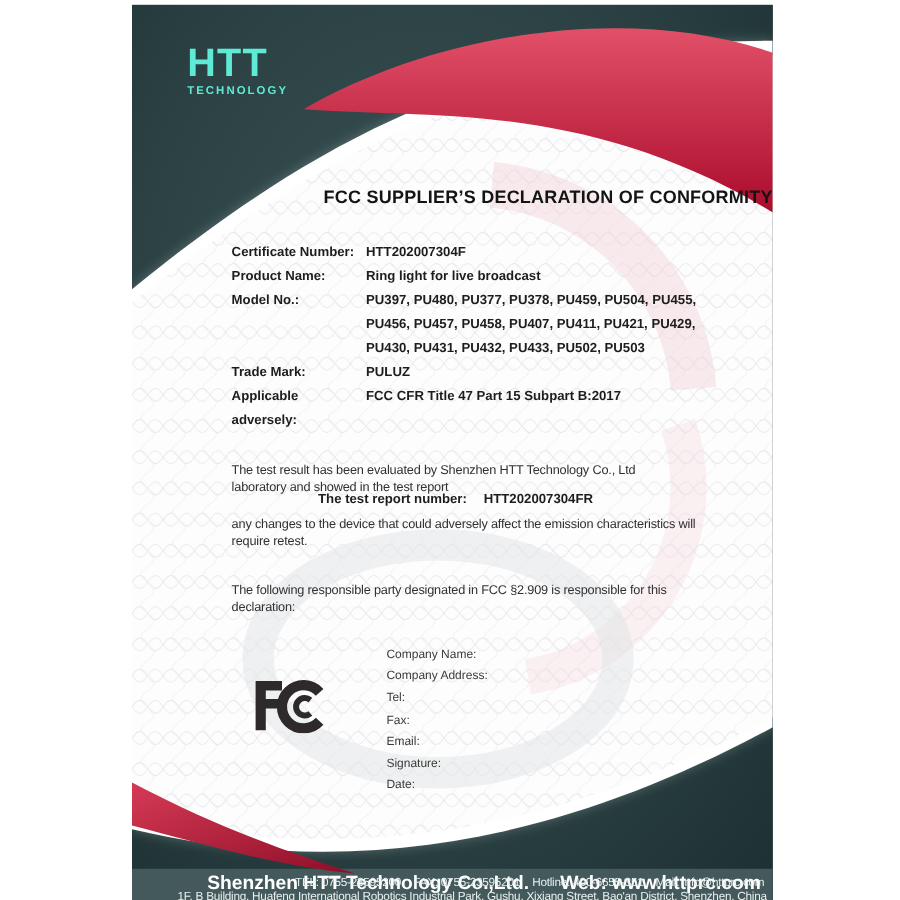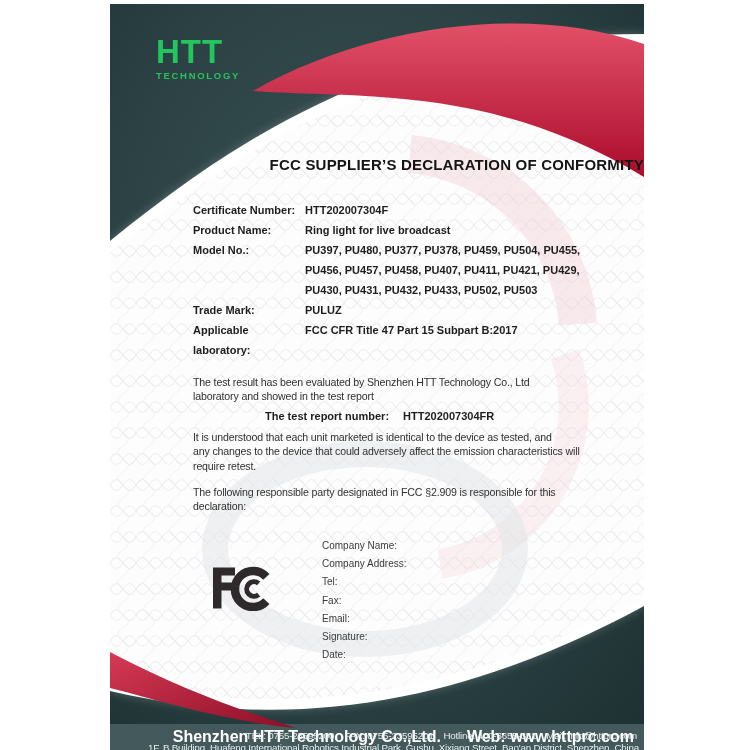--- a/index.html
+++ b/index.html
@@ -1,32 +1,32 @@
 <!DOCTYPE html>
 <html><head>
 <meta charset="utf-8">
 <style>
   html,body{margin:0;padding:0;background:#ffffff;}
   body{width:750px;height:750px;position:relative;font-family:"Liberation Sans",sans-serif;overflow:hidden;}
   .certificate{position:absolute;left:110px;top:4px;width:534px;height:746px;background:#223739;overflow:hidden;}
   .bg{position:absolute;left:0;top:0;}
 
-  .logo{position:absolute;left:46px;top:32px;color:#22c55e;}
+  .logo{position:absolute;left:46px;top:32px;color:#5eead4;}
   .logo-name{font-size:33px;font-weight:bold;letter-spacing:1px;line-height:32px;}
   .logo-sub{font-size:9.5px;font-weight:bold;letter-spacing:1.7px;margin-top:2px;}
 
   .title{position:absolute;top:152px;left:0;width:100%;text-align:right;font-size:15px;font-weight:bold;color:#141414;letter-spacing:.2px;}
 
   .fields{position:absolute;left:83px;top:196px;width:445px;}
   .frow{display:flex;line-height:20px;font-size:11px;font-weight:bold;color:#1d1d1d;}
   .flabel{width:112px;flex-shrink:0;}
   .fvalue{flex:1;}
 
   .para{position:absolute;left:83px;width:450px;font-size:10.6px;line-height:14.3px;color:#303030;letter-spacing:-.15px;}
-  .p1{top:335px}.p2{top:371px}.p3{top:426px}.p4{top:481px}
+  .p1{top:335px}.p2{top:381px}.p3{top:426px}.p4{top:481px}
 
   .report{position:absolute;left:155px;top:406px;font-size:11px;font-weight:bold;color:#1d1d1d;}
   .report .val{margin-left:14px;}
 
   .company{position:absolute;left:212px;top:533px;font-size:10px;line-height:18.2px;color:#3a3a3a;}
 
   .fcc{position:absolute;left:100px;top:561px;}
 
   .fline{position:absolute;white-space:pre;text-align:right;}
   .f1{right:10px;top:706px;color:#ffffff;font-weight:bold;font-size:16px;text-align:center;}
@@ -103,37 +103,36 @@
         <div>PU397, PU480, PU377, PU378, PU459, PU504, PU455,</div>
         <div>PU456, PU457, PU458, PU407, PU411, PU421, PU429,</div>
         <div>PU430, PU431, PU432, PU433, PU502, PU503</div>
       </div>
     </div>
     <div class="frow">
       <div class="flabel">Trade Mark:</div>
       <div class="fvalue">PULUZ</div>
     </div>
     <div class="frow">
-      <div class="flabel">Applicable laboratory:</div>
+      <div class="flabel">Applicable adversely:</div>
       <div class="fvalue">FCC CFR Title 47 Part 15 Subpart B:2017</div>
     </div>
   </div>
 
 
   <div class="para p2">
     <div>The test result has been evaluated by Shenzhen HTT Technology Co., Ltd</div>
     <div>laboratory and showed in the test report</div>
   </div>
 
   <div class="report">
     <span>The test report number:</span><span class="val">HTT202007304FR</span>
   </div>
 
   <div class="para p3">
-    <div>It is understood that each unit marketed is identical to the device as tested, and</div>
     <div>any changes to the device that could adversely affect the emission characteristics will</div>
     <div>require retest.</div>
   </div>
 
   <div class="para p4">
     <div>The following responsible party designated in FCC §2.909 is responsible for this</div>
     <div>declaration:</div>
   </div>
 
   <div class="company">

